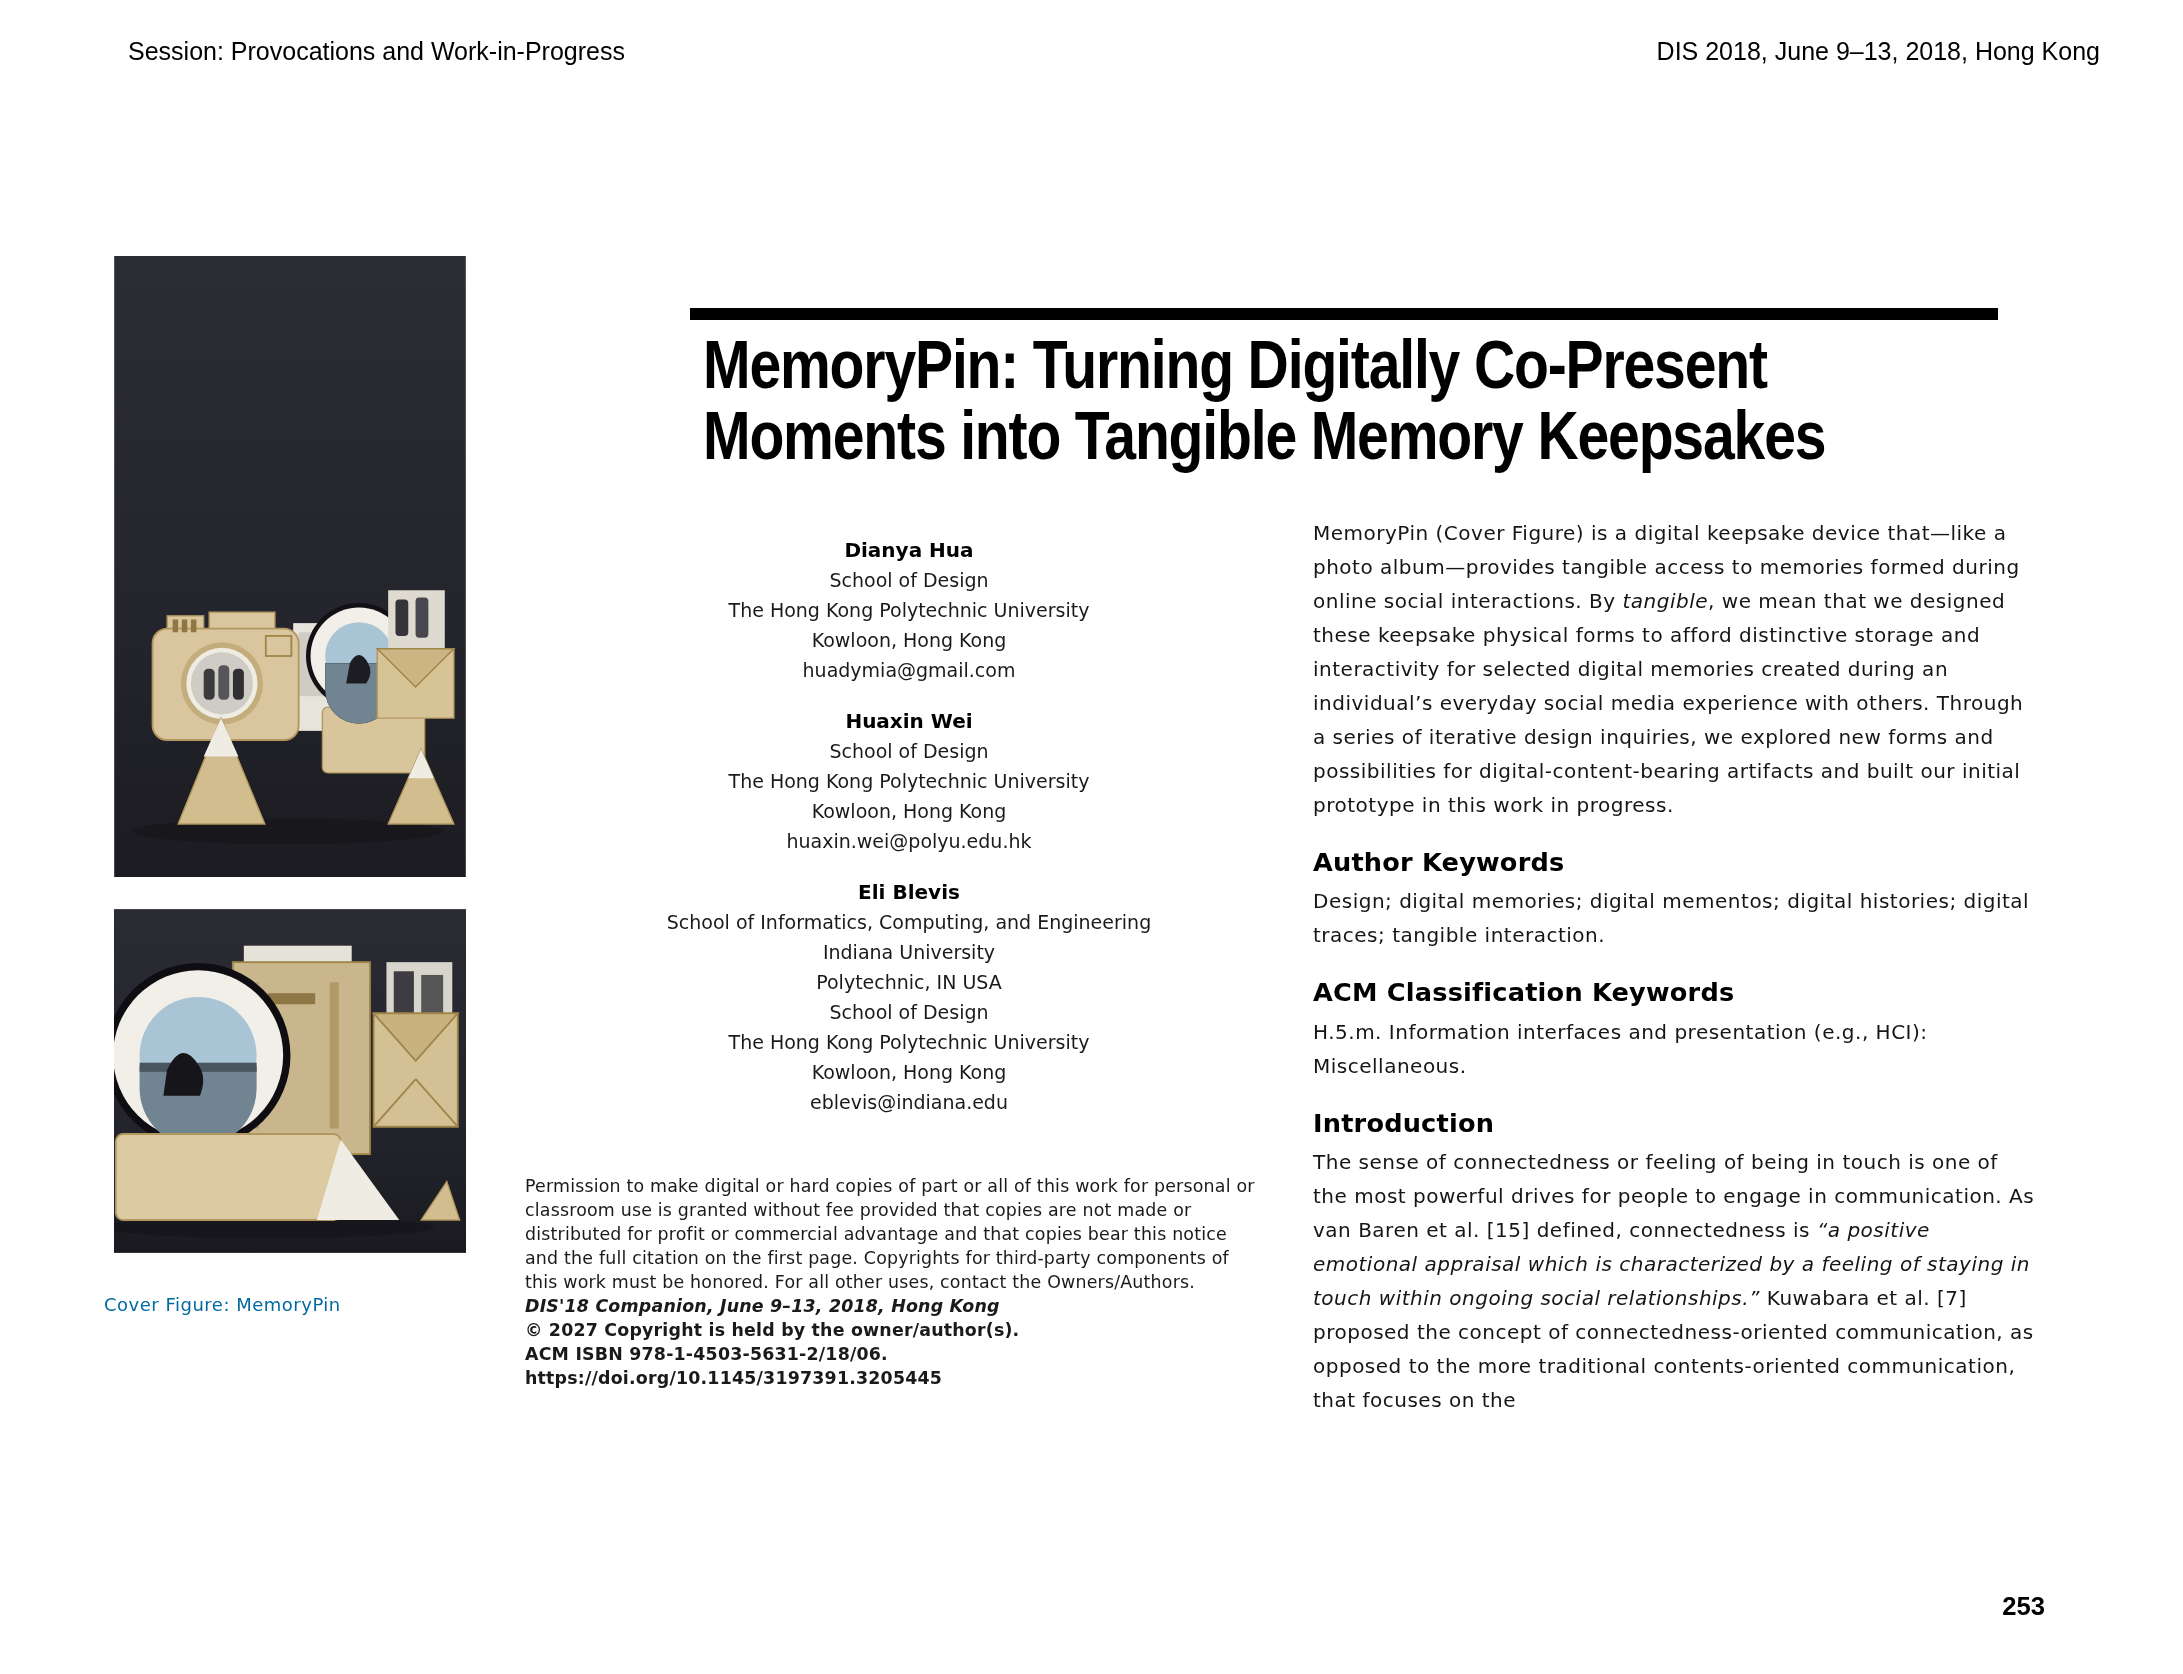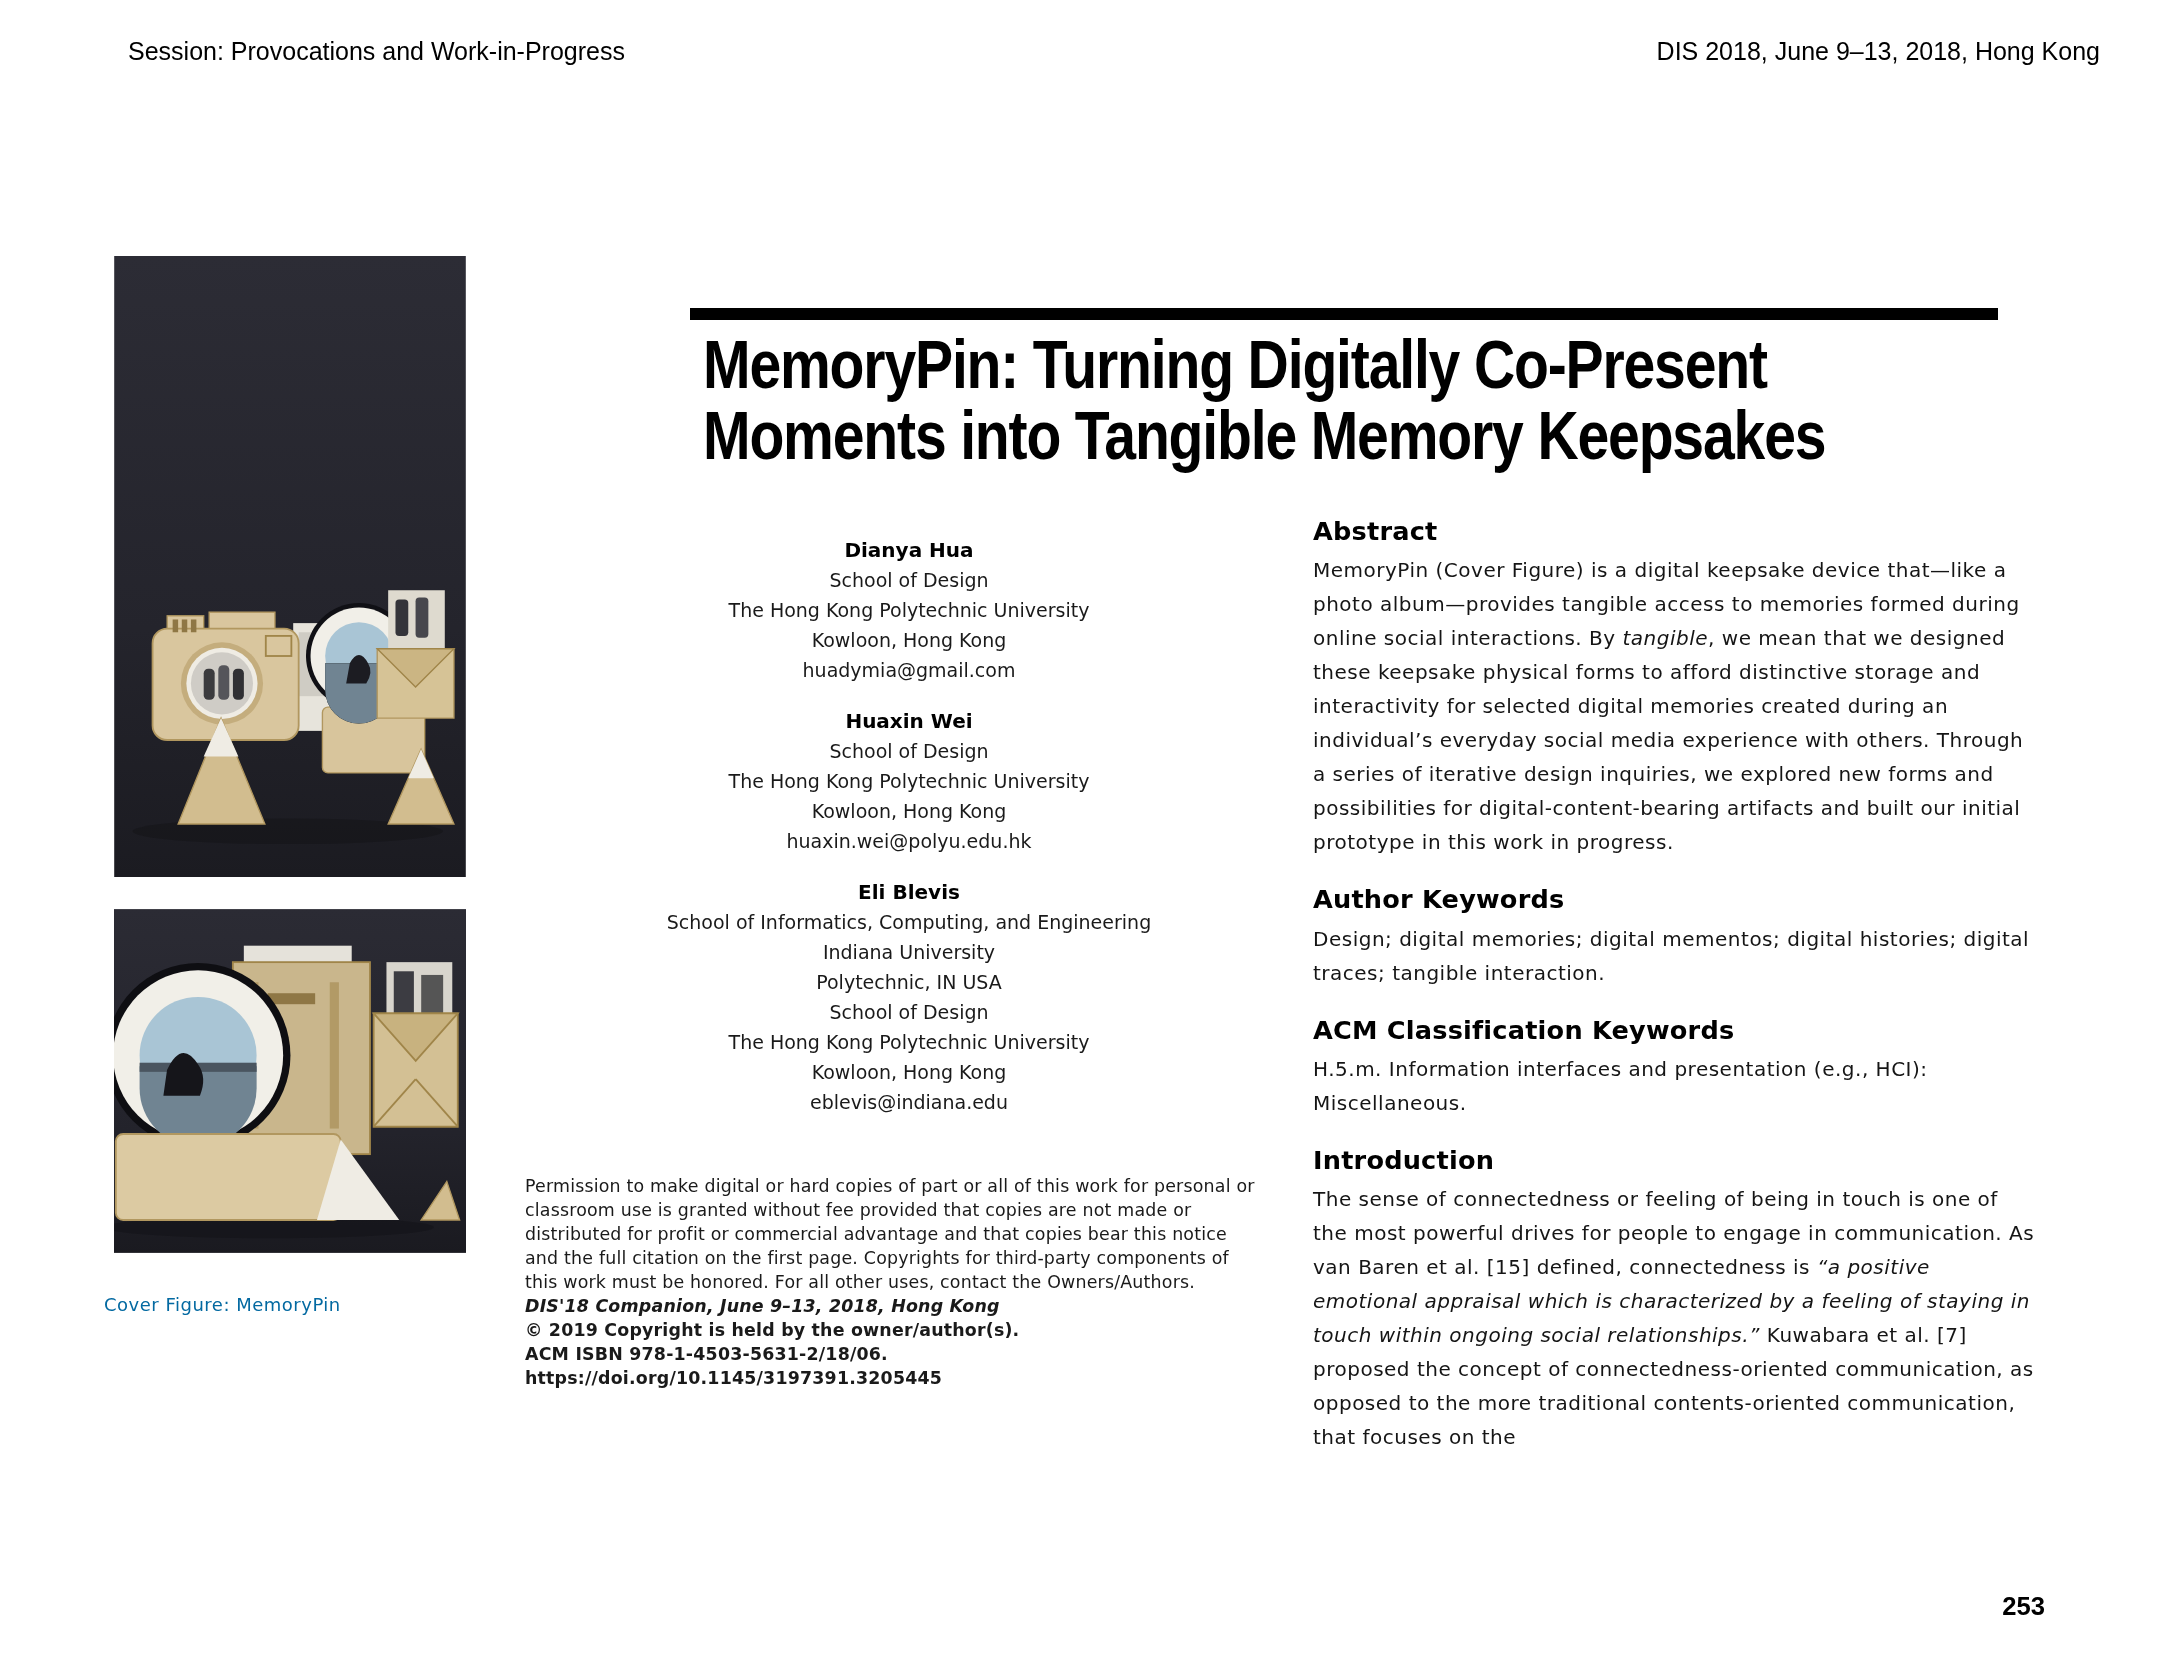--- a/index.html
+++ b/index.html
@@ -188,27 +188,26 @@
       <div class="author-line">School of Design</div>
       <div class="author-line">The Hong Kong Polytechnic University</div>
       <div class="author-line">Kowloon, Hong Kong</div>
       <div class="author-line">eblevis@indiana.edu</div>
     </div>
   </div>
 
   <div class="permission">
     <p>Permission to make digital or hard copies of part or all of this work for personal or classroom use is granted without fee provided that copies are not made or distributed for profit or commercial advantage and that copies bear this notice and the full citation on the first page. Copyrights for third-party components of this work must be honored. For all other uses, contact the Owners/Authors.</p>
     <div class="line it">DIS'18 Companion, June 9–13, 2018, Hong Kong</div>
-    <div class="line">© 2019 Copyright is held by the owner/author(s).</div>
+    <div class="line">© 2027 Copyright is held by the owner/author(s).</div>
     <div class="line">ACM ISBN 978-1-4503-5631-2/18/06.</div>
     <div class="line">https://doi.org/10.1145/3197391.3205445</div>
   </div>
 
   <main class="right-col">
-    <h2>Abstract</h2>
     <p><span>MemoryPin (Cover Figure) is a digital keepsake device that—like a photo album—provides tangible access to memories formed during online social interactions. By </span><span class="it">tangible</span><span>, we mean that we designed these keepsake physical forms to afford distinctive storage and interactivity for selected digital memories created during an individual’s everyday social media experience with others. Through a series of iterative design inquiries, we explored new forms and possibilities for digital-content-bearing artifacts and built our initial prototype in this work in progress.</span></p>
 
     <h2>Author Keywords</h2>
     <p>Design; digital memories; digital mementos; digital histories; digital traces; tangible interaction.</p>
 
     <h2>ACM Classification Keywords</h2>
     <p>H.5.m. Information interfaces and presentation (e.g., HCI): Miscellaneous.</p>
 
     <h2>Introduction</h2>
     <p><span>The sense of connectedness or feeling of being in touch is one of the most powerful drives for people to engage in communication. As van Baren et al. [15] defined, connectedness is </span><span class="it">“a positive emotional appraisal which is characterized by a feeling of staying in touch within ongoing social relationships.”</span><span> Kuwabara et al. [7] proposed the concept of connectedness-oriented communication, as opposed to the more traditional contents-oriented communication, that focuses on the</span></p>

